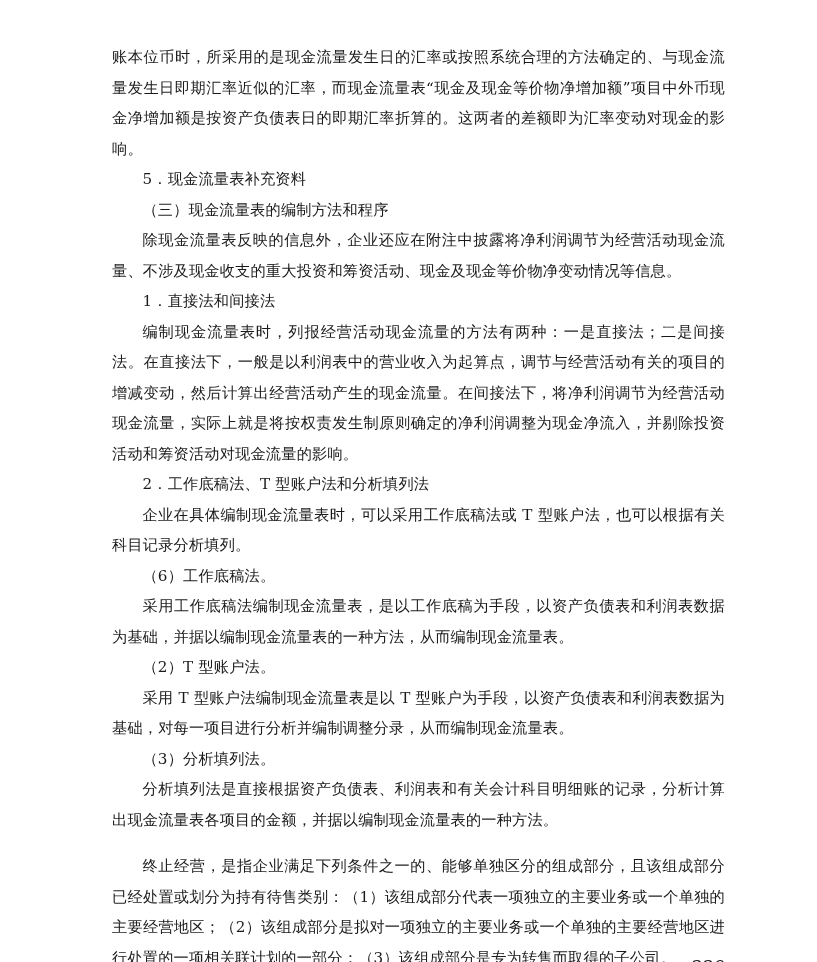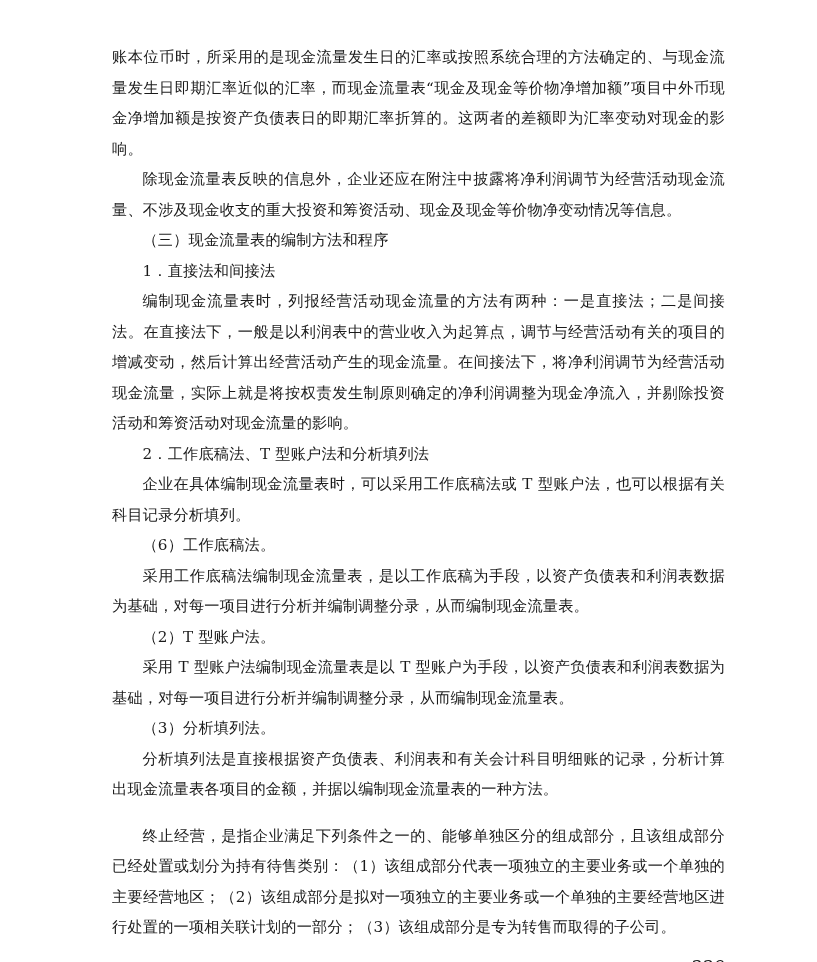--- a/index.html
+++ b/index.html
@@ -52,28 +52,29 @@
     font-style: italic;
     font-family: "DejaVu Serif", "Liberation Serif", serif;
   }
 </style>
 </head>
 <body>
 
 <div class="page">
 
   <p class="para">账本位币时，所采用的是现金流量发生日的汇率或按照系统合理的方法确定的、与现金流量发生日即期汇率近似的汇率，而现金流量表“现金及现金等价物净增加额”项目中外币现金净增加额是按资产负债表日的即期汇率折算的。这两者的差额即为汇率变动对现金的影响。</p>
+  <p class="para indent">5．现金流量表补充资料</p>
+  <p class="para indent">（三）现金流量表的编制方法和程序</p>
   <p class="para indent">除现金流量表反映的信息外，企业还应在附注中披露将净利润调节为经营活动现金流量、不涉及现金收支的重大投资和筹资活动、现金及现金等价物净变动情况等信息。</p>
-  <p class="para indent">（三）现金流量表的编制方法和程序</p>
   <p class="para indent">1．直接法和间接法</p>
   <p class="para indent">编制现金流量表时，列报经营活动现金流量的方法有两种：一是直接法；二是间接法。在直接法下，一般是以利润表中的营业收入为起算点，调节与经营活动有关的项目的增减变动，然后计算出经营活动产生的现金流量。在间接法下，将净利润调节为经营活动现金流量，实际上就是将按权责发生制原则确定的净利润调整为现金净流入，并剔除投资活动和筹资活动对现金流量的影响。</p>
   <p class="para indent">2．工作底稿法、T 型账户法和分析填列法</p>
   <p class="para indent">企业在具体编制现金流量表时，可以采用工作底稿法或 T 型账户法，也可以根据有关科目记录分析填列。</p>
   <p class="para indent">（6）工作底稿法。</p>
-  <p class="para indent">采用工作底稿法编制现金流量表，是以工作底稿为手段，以资产负债表和利润表数据为基础，对每一项目进行分析并编制调整分录，从而编制现金流量表。</p>
+  <p class="para indent">采用工作底稿法编制现金流量表，是以工作底稿为手段，以资产负债表和利润表数据为基础，并据以编制现金流量表的一种方法，从而编制现金流量表。</p>
   <p class="para indent">（2）T 型账户法。</p>
   <p class="para indent">采用 T 型账户法编制现金流量表是以 T 型账户为手段，以资产负债表和利润表数据为基础，对每一项目进行分析并编制调整分录，从而编制现金流量表。</p>
   <p class="para indent">（3）分析填列法。</p>
   <p class="para indent">分析填列法是直接根据资产负债表、利润表和有关会计科目明细账的记录，分析计算出现金流量表各项目的金额，并据以编制现金流量表的一种方法。</p>
 
   <div class="section-gap"></div>
 
 
   <p class="para indent">终止经营，是指企业满足下列条件之一的、能够单独区分的组成部分，且该组成部分已经处置或划分为持有待售类别：（1）该组成部分代表一项独立的主要业务或一个单独的主要经营地区；（2）该组成部分是拟对一项独立的主要业务或一个单独的主要经营地区进行处置的一项相关联计划的一部分；（3）该组成部分是专为转售而取得的子公司。</p>
 

